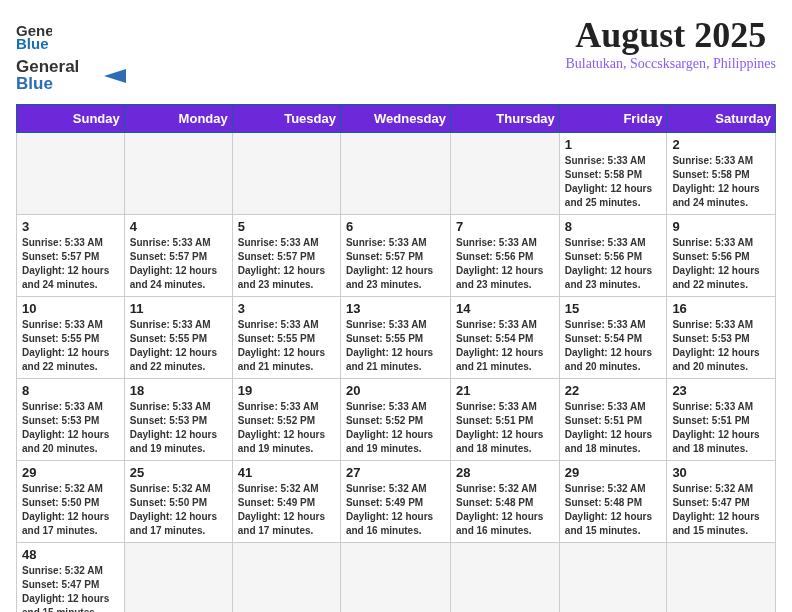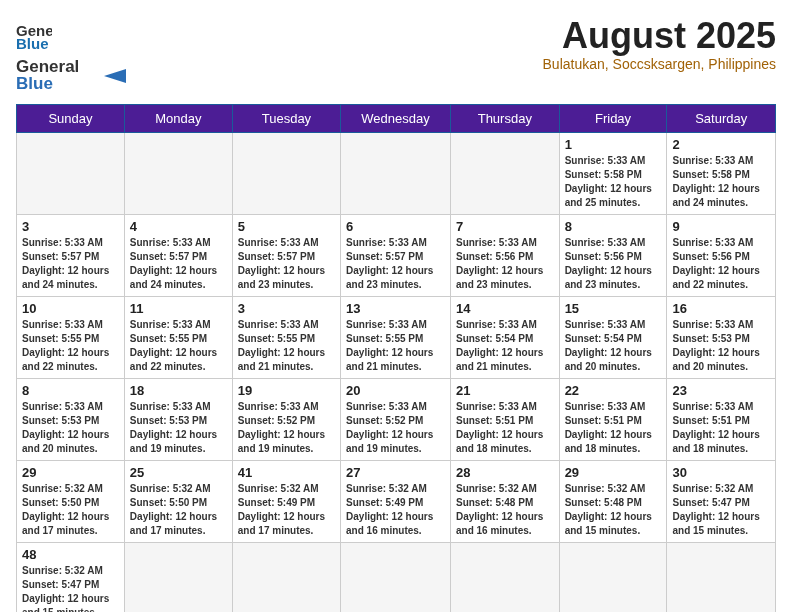--- a/index.html
+++ b/index.html
@@ -15,44 +15,45 @@
       justify-content: space-between;
       align-items: flex-start;
       margin-bottom: 8px;
     }
     .logo {
       display: flex;
       flex-direction: column;
       align-items: flex-start;
     }
     .title-section {
-      text-align: right;
+      text-align: center;
+      font-family: Liberation Serif, serif;
     }
     .month-title {
       font-size: 36px;
       font-weight: bold;
       color: #222;
       line-height: 1.1;
     }
     .location {
       font-size: 14px;
-      color: #a16207;
+      color: #8b5cf6;
     }
     .calendar {
       width: 100%;
       border-collapse: collapse;
       border: 1px solid #ccc;
     }
     .calendar th {
-      background: #4c1d95;
+      background: #6d28d9;
       color: #fff;
       font-size: 13px;
-      font-weight: normal;
+      font-weight: bold;
       padding: 6px 4px;
-      text-align: center;
+      text-align: right;
       border: 1px solid #1a5a9a;
     }
     .calendar td {
       vertical-align: top;
       border: 1px solid #ccc;
       padding: 4px 5px;
       width: 113px;
       min-height: 70px;
       font-size: 10.5px;
       color: #333;

